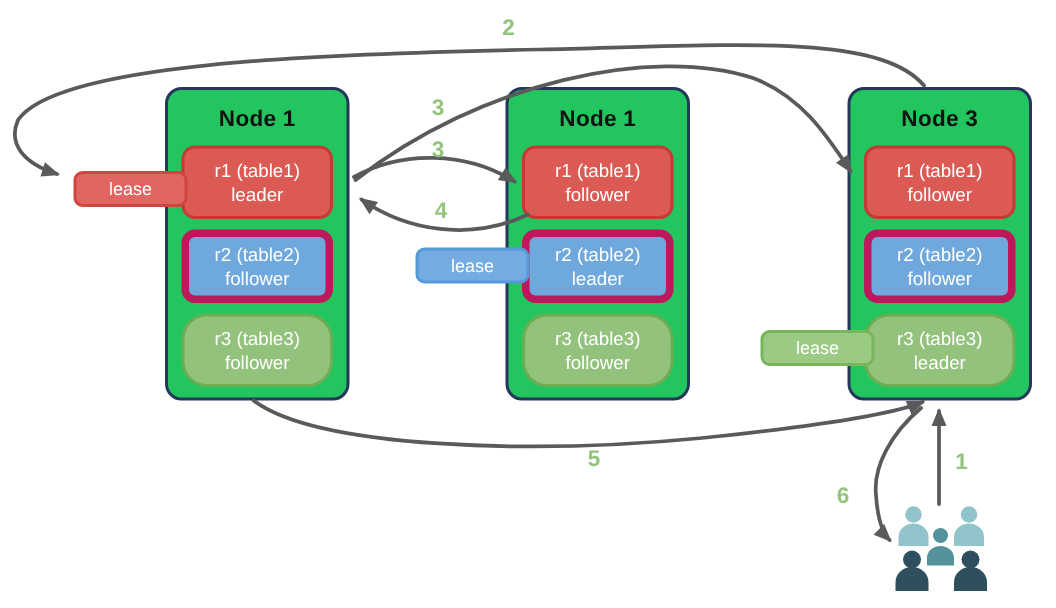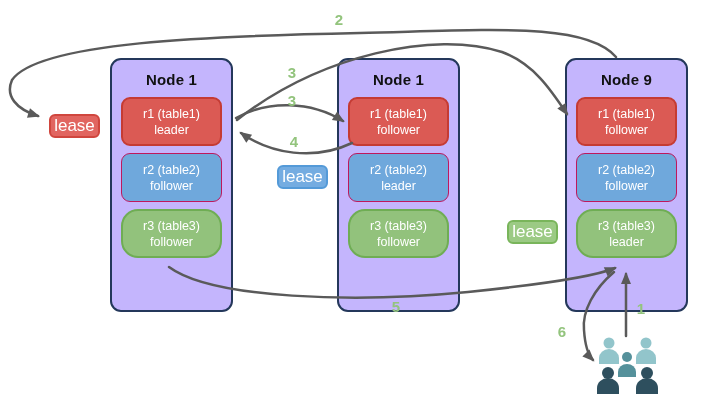--- a/index.html
+++ b/index.html
@@ -5,44 +5,44 @@
   html,body { margin:0; padding:0; background:#ffffff; }
   .stage {
     position:relative; width:704px; height:405px; background:#ffffff;
     font-family:"Liberation Sans", sans-serif; overflow:hidden;
   }
   .arrow-layer {
     position:absolute; left:0; top:0; width:704px; height:405px;
     pointer-events:none; z-index:3;
   }
   .node {
-    position:absolute; width:123px; height:254px; top:58px;
-    background:#c4b5fd; border:2px solid #24385B; border-radius:11px;
+    position:absolute; width:123px; height:209px; top:58px;
+    background:#22c55e; border:2px solid #24385B; border-radius:11px;
     box-sizing:border-box; z-index:2;
   }
   .node-1 { left:110px; }
   .node-2 { left:337px; }
   .node-3 { left:565px; }
   .node-title {
     text-align:center; font-weight:bold; font-size:15px; color:#111111;
     margin-top:11px; letter-spacing:0.2px;
   }
   .block {
     position:absolute; left:9px; right:9px; height:49px; border-radius:9px;
     color:#ffffff; display:flex; flex-direction:column; align-items:center;
     justify-content:center; font-size:12.5px; line-height:16px;
     box-sizing:border-box; text-align:center;
   }
   .b1 { top:37px; } .b2 { top:93px; } .b3 { top:149px;border-radius:17px; }
   .red   { background:#DB5A54; border:2px solid #C53B33; }
-  .blue  { background:#6FA8DC; border:1px solid #be185d;text-align:right; }
+  .blue  { background:#6FA8DC; border:5px solid #be185d;text-align:right; }
   .green { background:#92C27C; border:2px solid #6FAD54; }
   .lease {
-    position:absolute; width:51px; height:24px; border-radius:6px;
-    color:#ffffff; font-size:17px; display:flex; align-items:center;
+    position:absolute; width:76px; height:24px; border-radius:6px;
+    color:#ffffff; font-size:12px; display:flex; align-items:center;
     justify-content:center; box-sizing:border-box; z-index:4;
   }
   .lease-red   { left:49px;  top:114px; background:#E16560; border:2px solid #D0463E; }
   .lease-blue  { left:277px; top:165px; background:#74ACE1; border:2px solid #549AD8; }
   .lease-green { left:507px; top:220px; background:#9BCA84; border:2px solid #79B55B; }
   .step {
     position:absolute; font-weight:bold; font-size:15px; color:#93C47D;
     transform:translate(-50%,-50%); z-index:5;
   }
   .s1  { left:641px; top:308px; }
@@ -84,21 +84,21 @@
       <span>r2 (table2)</span>
       <span>leader</span>
     </div>
     <div class="block green b3">
       <span>r3 (table3)</span>
       <span>follower</span>
     </div>
   </div>
 
   <div class="node node-3">
-    <div class="node-title">Node 9</div>
+    <div class="node-title">Node 3</div>
     <div class="block red b1">
       <span>r1 (table1)</span>
       <span>follower</span>
     </div>
     <div class="block blue b2">
       <span>r2 (table2)</span>
       <span>follower</span>
     </div>
     <div class="block green b3">
       <span>r3 (table3)</span>

